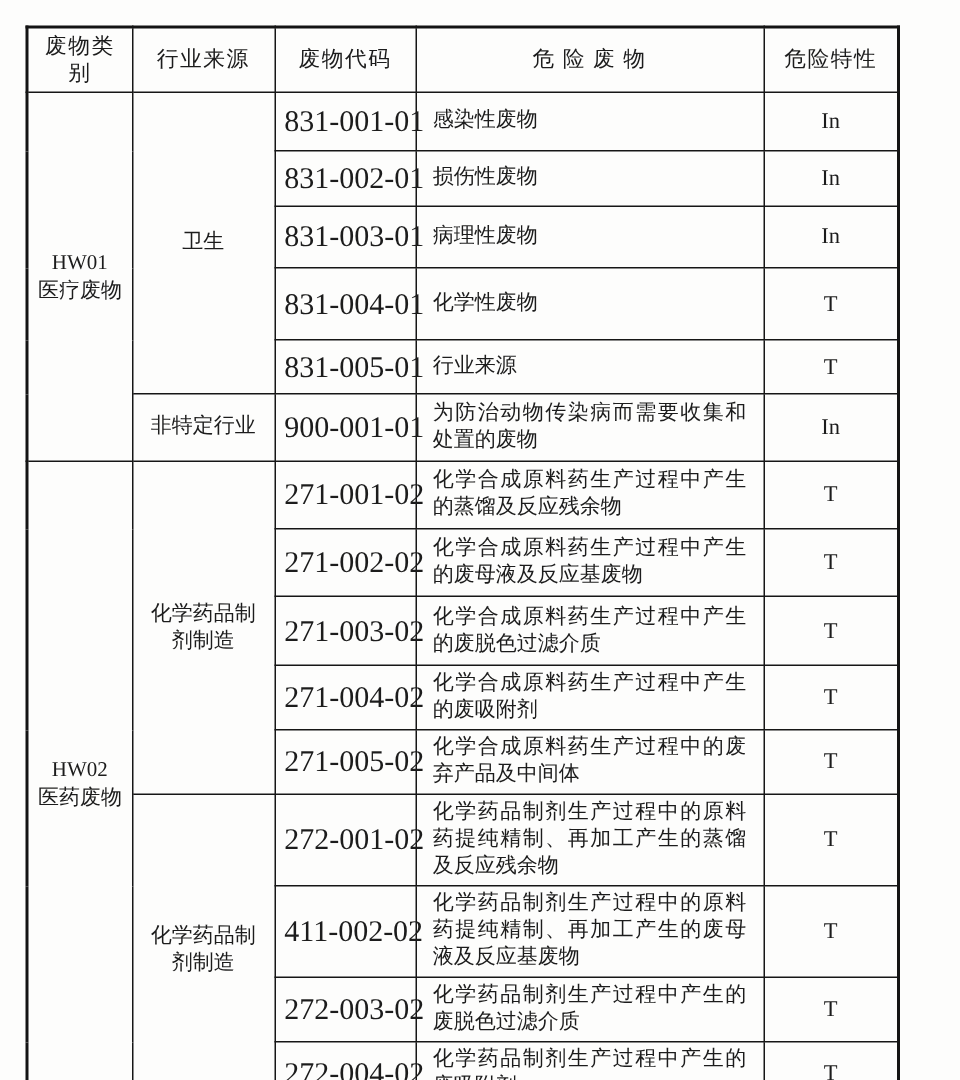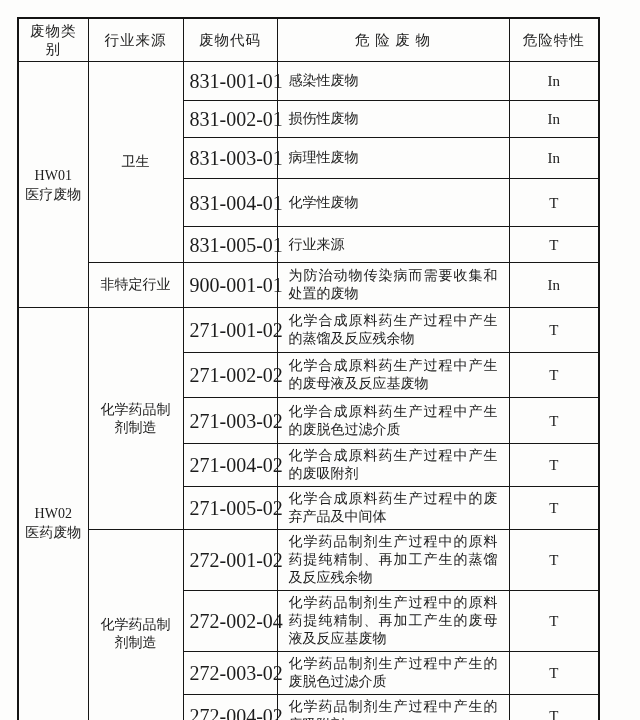--- a/index.html
+++ b/index.html
@@ -145,21 +145,21 @@
           <td class="cell-waste">化学合成原料药生产过程中的废弃产品及中间体</td>
           <td class="cell-hazard">T</td>
         </tr>
         <tr style="height: 59px;">
           <td rowspan="4" class="cell-industry">化学药品制剂制造</td>
           <td class="cell-code">272-001-02</td>
           <td class="cell-waste">化学药品制剂生产过程中的原料药提纯精制、再加工产生的蒸馏及反应残余物</td>
           <td class="cell-hazard">T</td>
         </tr>
         <tr style="height: 61px;">
-          <td class="cell-code">272-002-04</td>
+          <td class="cell-code">411-002-02</td>
           <td class="cell-waste">化学药品制剂生产过程中的原料药提纯精制、再加工产生的废母液及反应基废物</td>
           <td class="cell-hazard">T</td>
         </tr>
         <tr style="height: 40px;">
           <td class="cell-code">272-003-02</td>
           <td class="cell-waste">化学药品制剂生产过程中产生的废脱色过滤介质</td>
           <td class="cell-hazard">T</td>
         </tr>
         <tr style="height: 37px;">
           <td class="cell-code">272-004-02</td>

